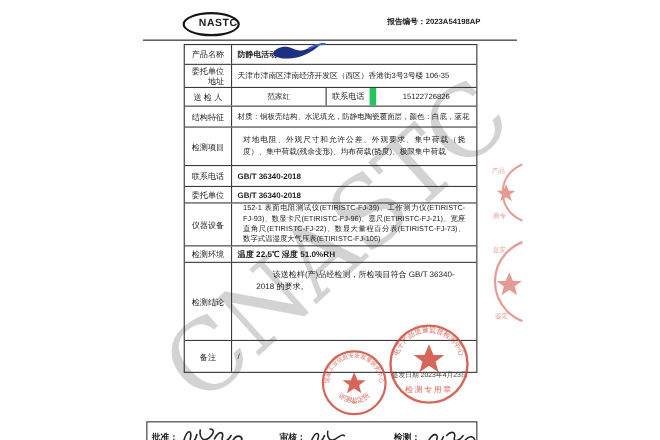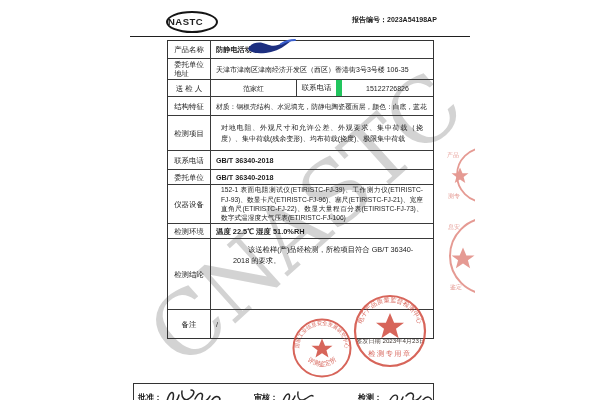--- a/index.html
+++ b/index.html
@@ -6,30 +6,30 @@
   body { width:600px; height:400px; background:#ffffff; font-family:"Liberation Sans", sans-serif; color:#1c1c1c; position:relative; overflow:hidden; }
   .page { position:absolute; left:0; top:0; width:600px; height:400px; background:#fff; }
 
   
   .watermark { position:absolute; left:80px; top:168px; width:450px; text-align:center;
     font-family:"DejaVu Serif", serif; font-size:88px; font-weight:400; color:rgba(125,125,125,0.34);
     transform:rotate(-42deg); letter-spacing:-2px; z-index:1; pointer-events:none; white-space:nowrap; }
 
   
   .logo { position:absolute; left:166px; top:11px; width:52px; height:22px; border:2.4px solid #151515;
-    border-radius:50%; text-align:left; line-height:17px; font-size:9.5px; font-weight:bold; letter-spacing:.5px; z-index:2; }
+    border-radius:50%; text-align:right; line-height:17px; font-size:9.5px; font-weight:bold; letter-spacing:.5px; z-index:2; }
   .report-no { position:absolute; left:352px; top:15px; width:120px; font-size:7px; font-weight:bold; z-index:2; white-space:nowrap; }
   .header-rule { position:absolute; left:130px; top:36px; width:340px; height:1.4px; background:#1f1f1f; z-index:2; }
 
   
   .tbl { position:absolute; left:167px; top:40px; width:267px; border:1.2px solid #333; z-index:2; background:transparent; }
   .row { display:flex; border-bottom:1px solid #3a3a3a; align-items:stretch; }
   .row:last-child { border-bottom:none; }
   .lbl { width:43px; flex:0 0 43px; border-right:1px solid #3a3a3a; display:flex; align-items:center; justify-content:center;
-    text-align:left; font-size:7.4px; white-space:pre-line; line-height:9px; }
+    text-align:right; font-size:7.4px; white-space:pre-line; line-height:9px; }
   .val { flex:1; display:flex; align-items:center; padding:1px 5px; font-size:7px; line-height:9px; }
   .v1 { flex:0 0 86px; border-right:1px solid #3a3a3a; justify-content:center; text-align:center; }
   .l2 { flex:0 0 45px; border-right:6px solid #22c55e; display:flex; align-items:center; justify-content:center; font-size:7.4px; }
   .v2 { justify-content:center; text-align:center; }
   .h18{height:18px} .h21{height:21px} .h17{height:17px} .h19{height:19px} .h35{height:35px}
   .h15{height:15px} .h39{height:39px} .h71{height:71px} .h28{height:28px}
   .block { display:block; padding:3px 5px; text-align:justify; }
   .items-text { font-size:7px; line-height:11px; }
   .equip-text { font-size:6.7px; line-height:9.3px; }
   .concl { align-items:flex-start;margin-left:17px; }

